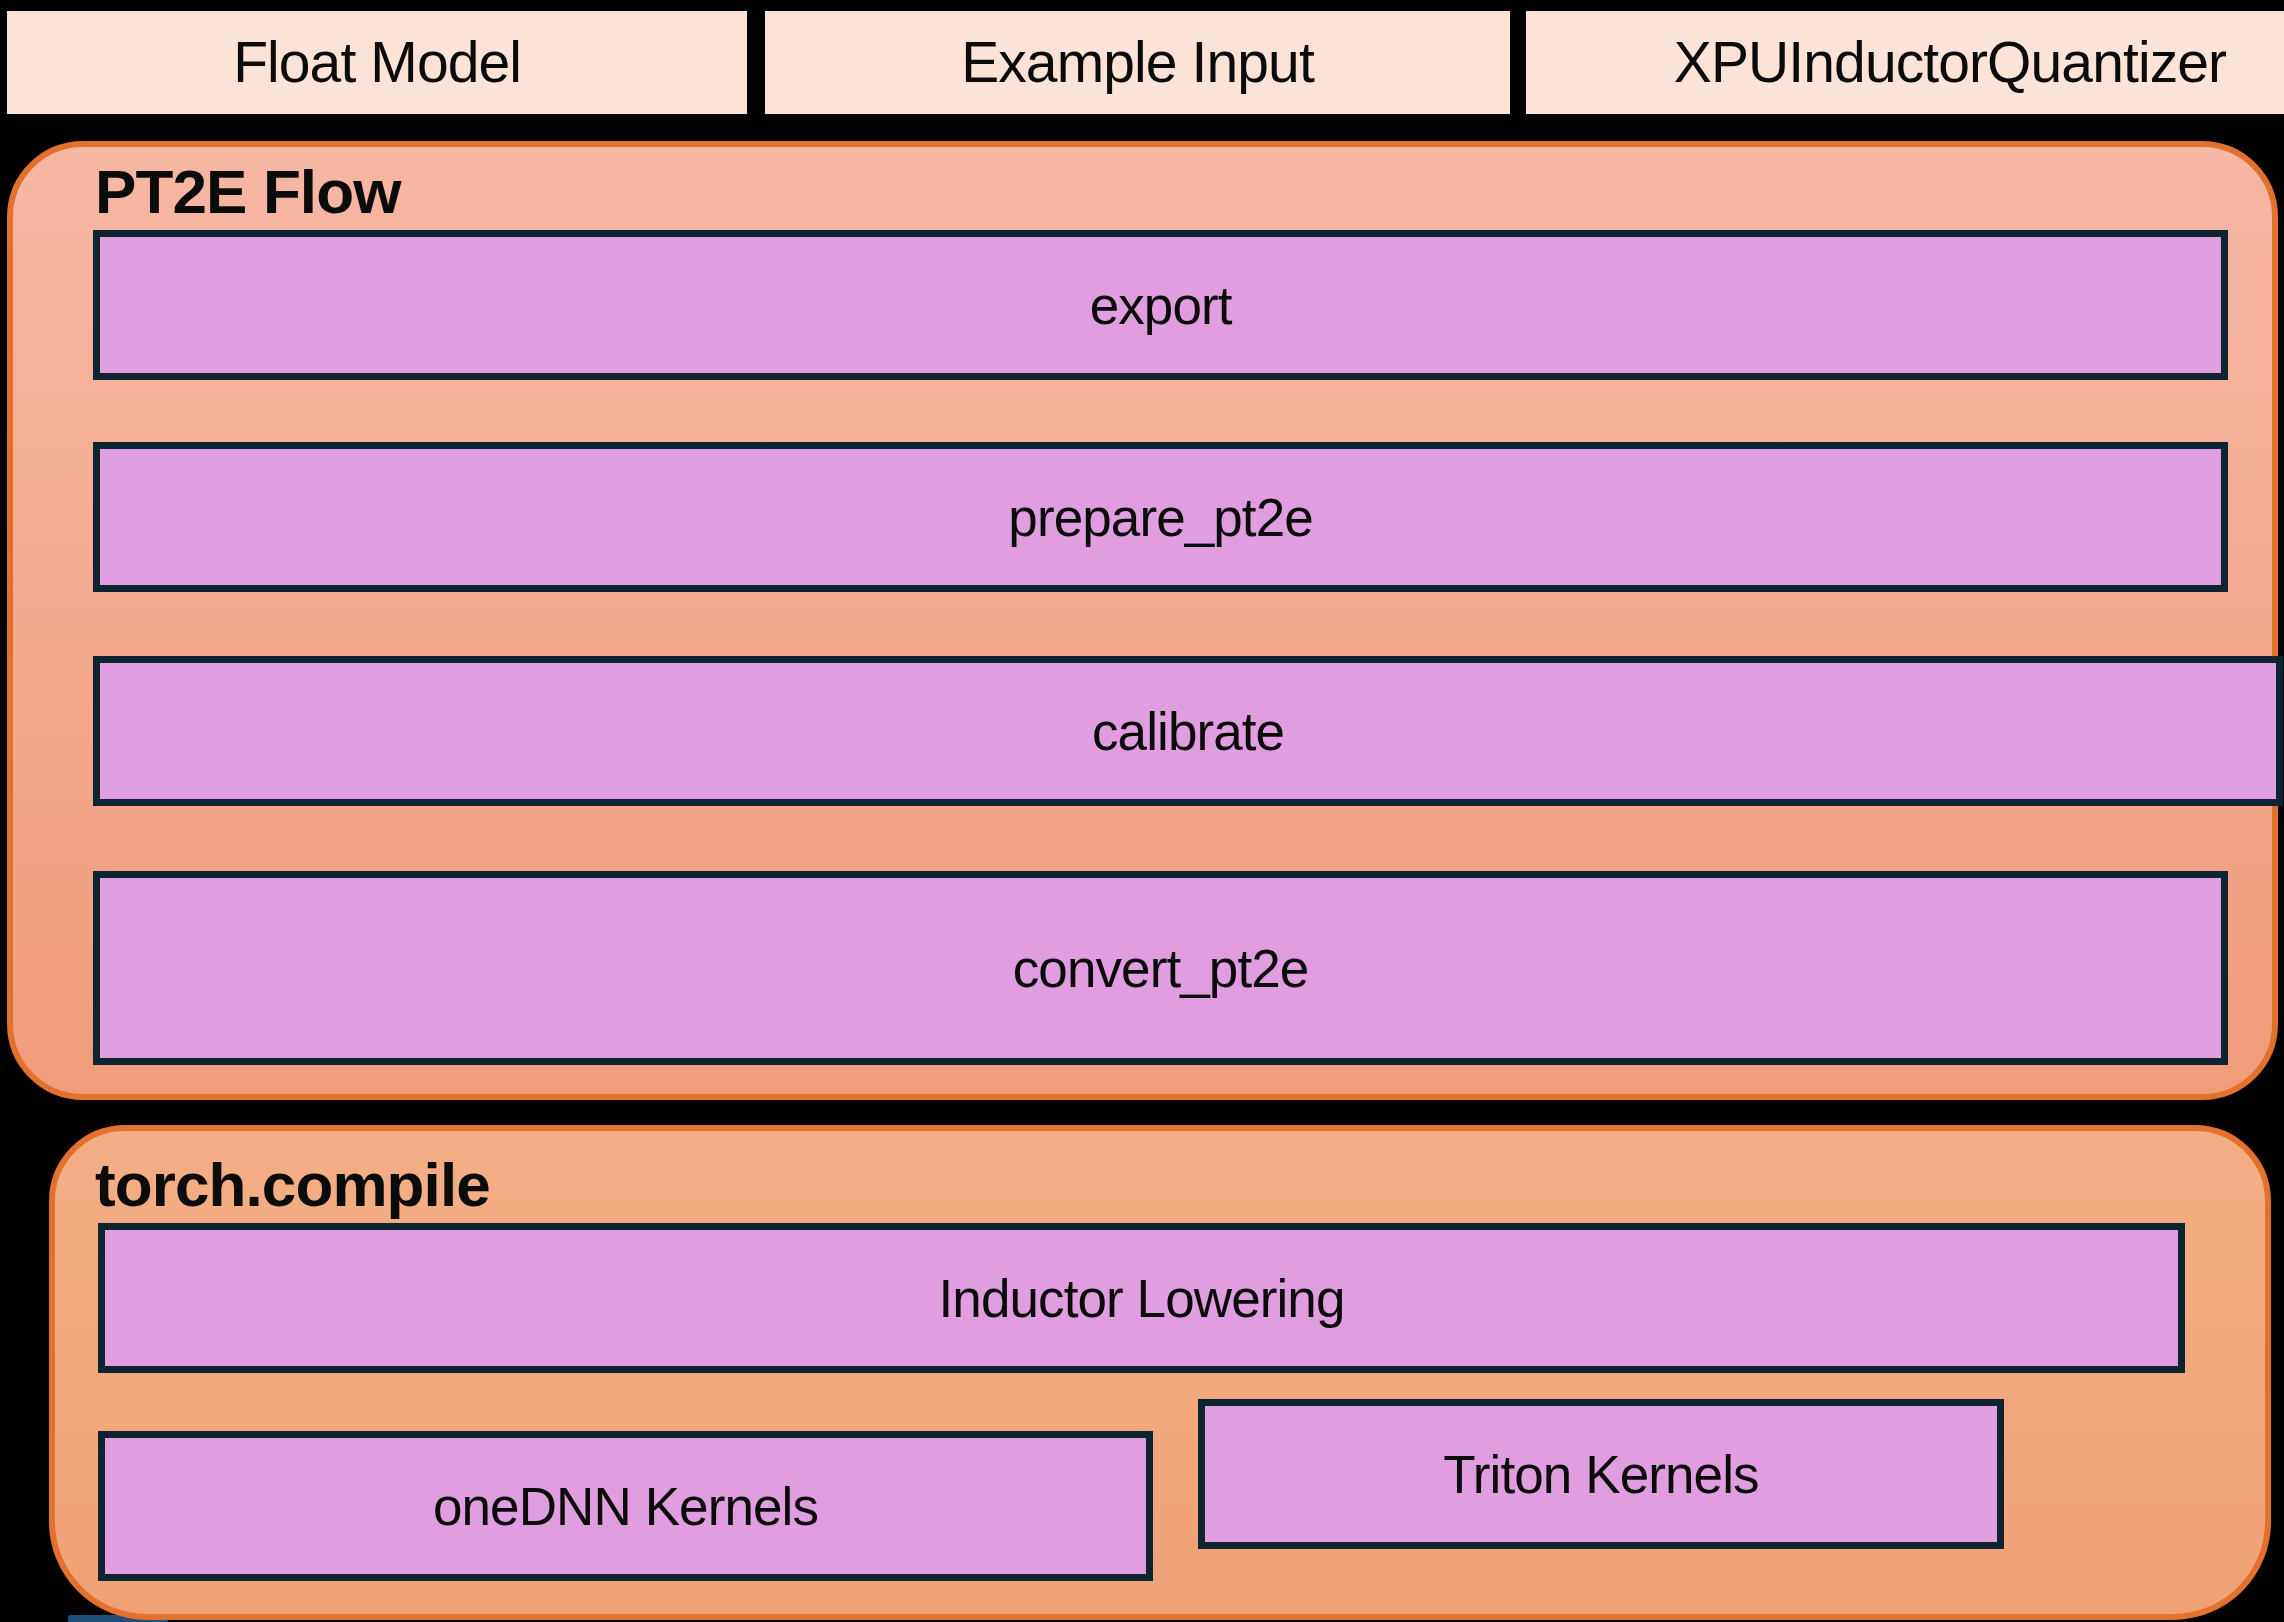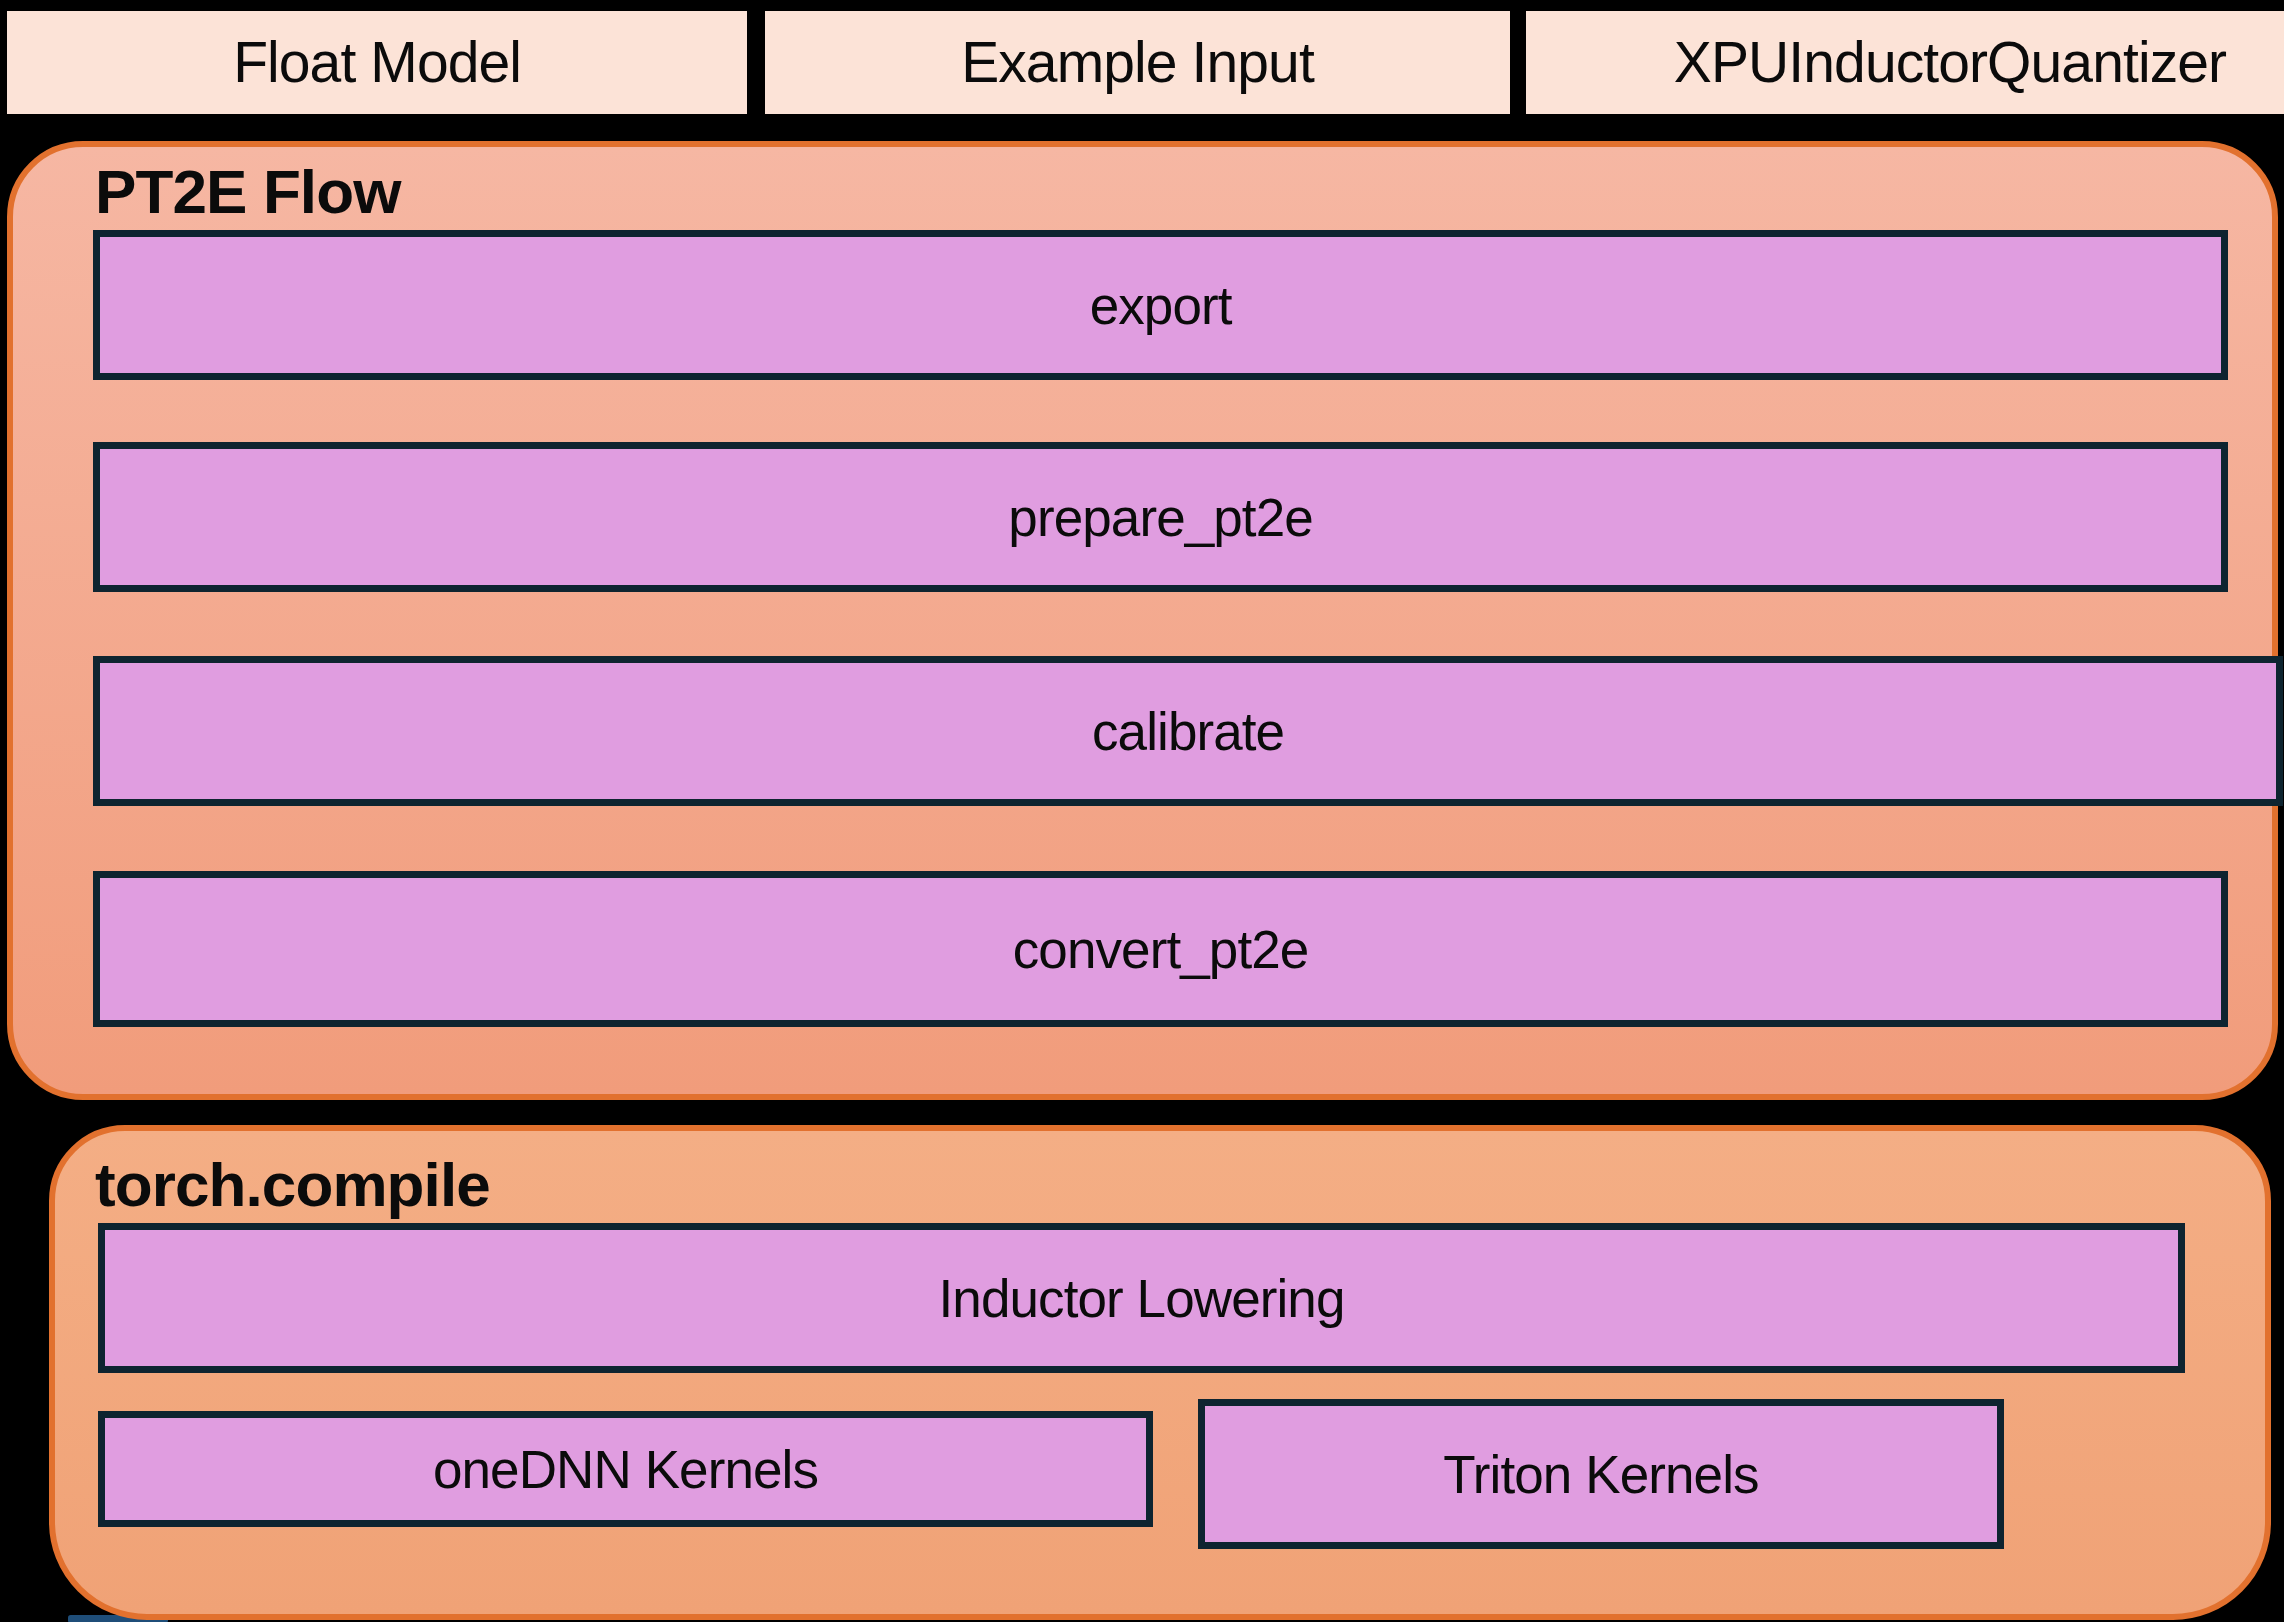--- a/index.html
+++ b/index.html
@@ -92,33 +92,33 @@
 
       <div class="step-box" style="left:80px;top:83px;width:2135px;height:150px;">
         <span>export</span>
       </div>
       <div class="step-box" style="left:80px;top:295px;width:2135px;height:150px;">
         <span>prepare_pt2e</span>
       </div>
       <div class="step-box" style="left:80px;top:509px;width:2190px;height:150px;">
         <span>calibrate</span>
       </div>
-      <div class="step-box" style="left:80px;top:724px;width:2135px;height:156px;">
+      <div class="step-box" style="left:80px;top:724px;width:2135px;height:194px;">
         <span>convert_pt2e</span>
       </div>
     </div>
 
     <div class="container torch-container">
       <div class="container-title" style="left:40px;top:23px;">torch.compile</div>
 
       <div class="step-box" style="left:43px;top:92px;width:2087px;height:150px;">
         <span>Inductor Lowering</span>
       </div>
 
-      <div class="step-box" style="left:43px;top:280px;width:1055px;height:116px;">
+      <div class="step-box" style="left:43px;top:300px;width:1055px;height:150px;">
         <span>oneDNN Kernels</span>
       </div>
       <div class="step-box" style="left:1123px;top:268px;width:806px;height:150px;margin-left:20px;">
         <span>Triton Kernels</span>
       </div>
     </div>
 
   </div>
 </div>
 

